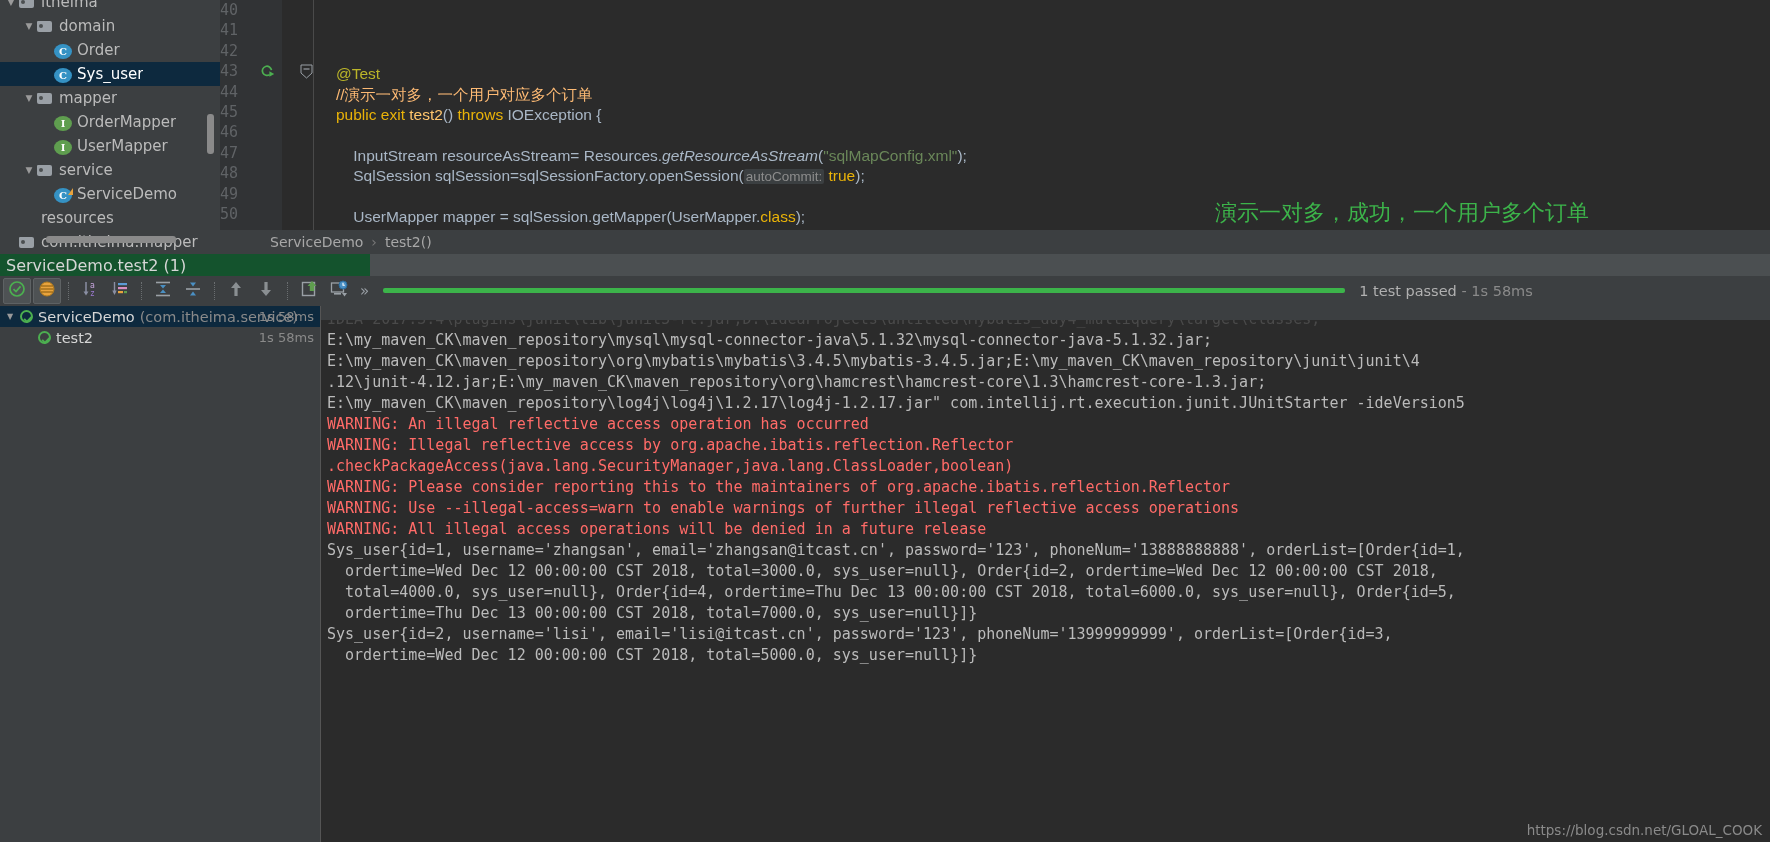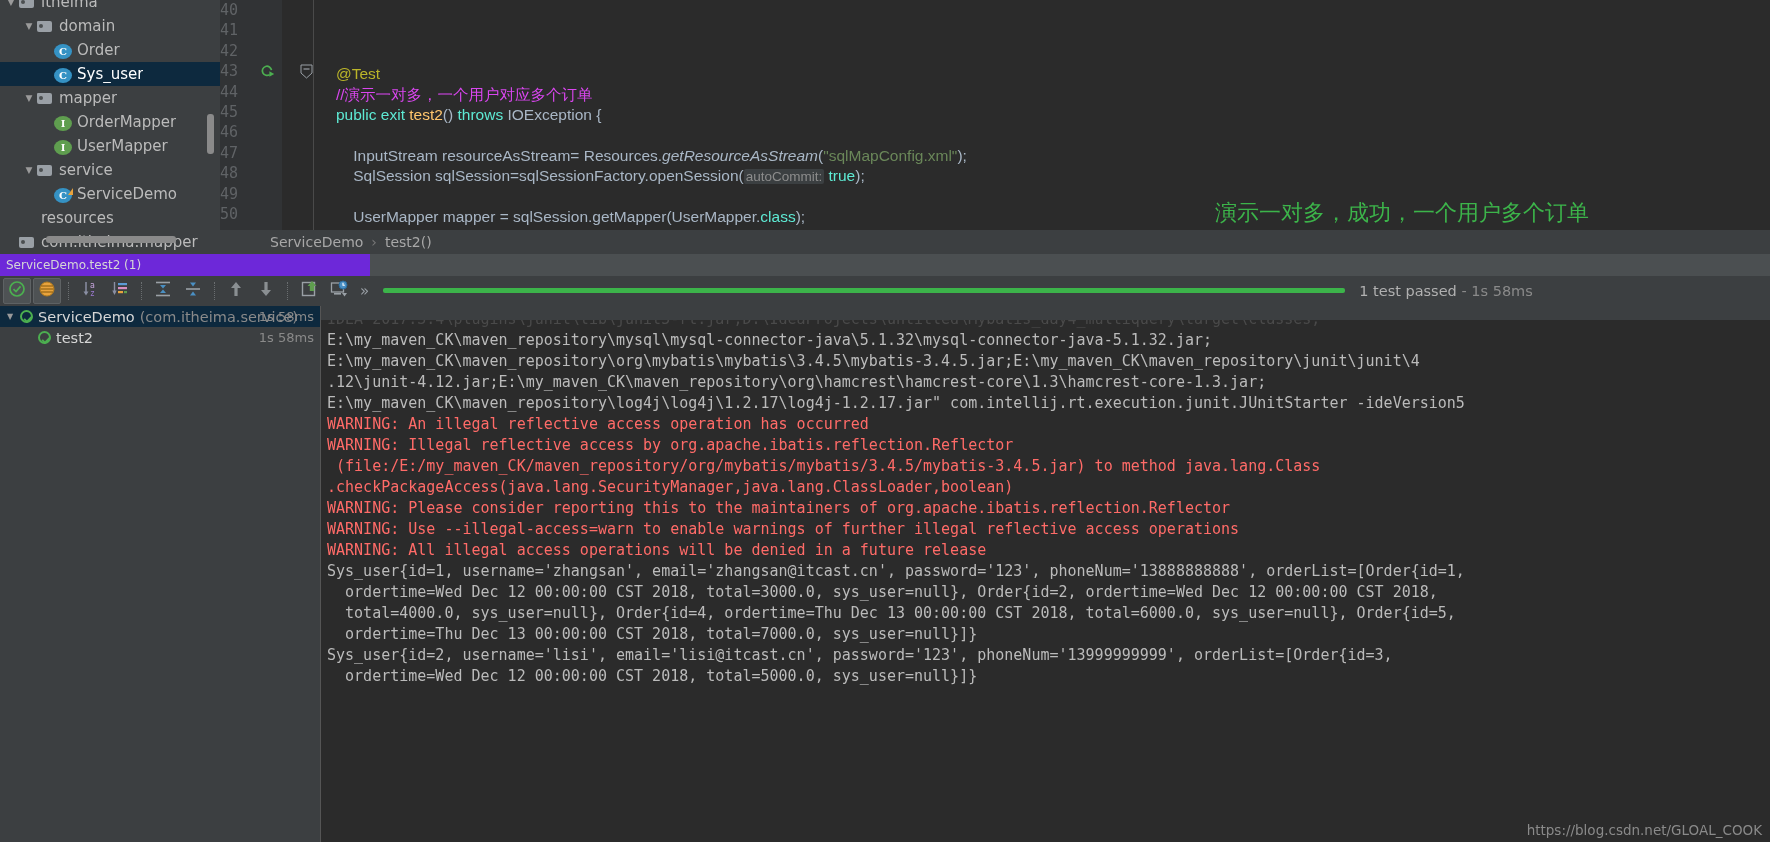--- a/index.html
+++ b/index.html
@@ -94,23 +94,23 @@
     font-size: 15.5px;
     margin-top: 44px;
   }
   .code-line {
     height: 20.4px; line-height: 20.4px; white-space: pre; padding-left: 42px;
   }
   .fold-rail {
     position: absolute; left: 93px; top: 0; width: 1px; height: 256px;
     background: #4a4a4a;
   }
-  .kw { color: #5eead4; }
+  .kw { color: #eab308; }
   .anno { color: #bbb529; }
-  .cmt { color: #d946ef; }
+  .cmt { color: #fdba74; }
   .str { color: #6a8759; }
   .ident { color: #a9b7c6; }
   .meth-i { color: #a9b7c6; font-style: italic; }
   .hint {
     color: #8c8c8c; background: #3b3f41; border-radius: 2px;
     padding: 0 2px; font-size: 13.5px;
   }
   .overlay-cn {
     position: absolute; left: 995px; top: 198px;
     color: #3cb44a; font-size: 22px; white-space: nowrap;
@@ -125,21 +125,21 @@
   }
   .crumb-sep { color: #777; }
 
   
   .run-window {
     position: absolute; left: 0; top: 254px; width: 1770px; height: 588px;
     background: #3c3f41;
   }
   .run-tab-bar {
     position: absolute; left: 0; top: 0; width: 370px; height: 22px;
-    background: #6d28d9; color: #d6d6d6; font-size: 12px;
+    background: #14532d; color: #d6d6d6; font-size: 16px;
     display: flex; align-items: center; padding-left: 6px;
   }
   .run-tab-bar-fill {
     position: absolute; left: 0; top: 0; width: 1770px; height: 22px;
     background: #4b4f51; z-index: 0;
   }
   .run-tab-label { position: relative; z-index: 2; }
 
   .run-toolbar {
     position: absolute; left: 0; top: 22px; width: 1770px; height: 30px;
@@ -463,21 +463,20 @@
     <div class="console-divider"></div>
 
     <div class="console" id="console">
         <div class="cline c-cut" style="margin-top: -11px;">IDEA 2017.3.4\plugins\junit\lib\junit5-rt.jar;D:\IdeaProjects\untitled\Mybatis_day4_multiquery\target\classes;</div>
         <div class="cline c-white">E:\my_maven_CK\maven_repository\mysql\mysql-connector-java\5.1.32\mysql-connector-java-5.1.32.jar;</div>
         <div class="cline c-white">E:\my_maven_CK\maven_repository\org\mybatis\mybatis\3.4.5\mybatis-3.4.5.jar;E:\my_maven_CK\maven_repository\junit\junit\4</div>
         <div class="cline c-white">.12\junit-4.12.jar;E:\my_maven_CK\maven_repository\org\hamcrest\hamcrest-core\1.3\hamcrest-core-1.3.jar;</div>
         <div class="cline c-white">E:\my_maven_CK\maven_repository\log4j\log4j\1.2.17\log4j-1.2.17.jar" com.intellij.rt.execution.junit.JUnitStarter -ideVersion5</div>
         <div class="cline c-red">WARNING: An illegal reflective access operation has occurred</div>
         <div class="cline c-red">WARNING: Illegal reflective access by org.apache.ibatis.reflection.Reflector</div>
-        <div class="cline c-red"> (file:/E:/my_maven_CK/maven_repository/org/mybatis/mybatis/3.4.5/mybatis-3.4.5.jar) to method java.lang.Class</div>
         <div class="cline c-red">.checkPackageAccess(java.lang.SecurityManager,java.lang.ClassLoader,boolean)</div>
         <div class="cline c-red">WARNING: Please consider reporting this to the maintainers of org.apache.ibatis.reflection.Reflector</div>
         <div class="cline c-red">WARNING: Use --illegal-access=warn to enable warnings of further illegal reflective access operations</div>
         <div class="cline c-red">WARNING: All illegal access operations will be denied in a future release</div>
         <div class="cline c-white">Sys_user{id=1, username='zhangsan', email='zhangsan@itcast.cn', password='123', phoneNum='13888888888', orderList=[Order{id=1,</div>
         <div class="cline c-white">  ordertime=Wed Dec 12 00:00:00 CST 2018, total=3000.0, sys_user=null}, Order{id=2, ordertime=Wed Dec 12 00:00:00 CST 2018,</div>
         <div class="cline c-white">  total=4000.0, sys_user=null}, Order{id=4, ordertime=Thu Dec 13 00:00:00 CST 2018, total=6000.0, sys_user=null}, Order{id=5,</div>
         <div class="cline c-white">  ordertime=Thu Dec 13 00:00:00 CST 2018, total=7000.0, sys_user=null}]}</div>
         <div class="cline c-white">Sys_user{id=2, username='lisi', email='lisi@itcast.cn', password='123', phoneNum='13999999999', orderList=[Order{id=3,</div>
         <div class="cline c-white">  ordertime=Wed Dec 12 00:00:00 CST 2018, total=5000.0, sys_user=null}]}</div>

